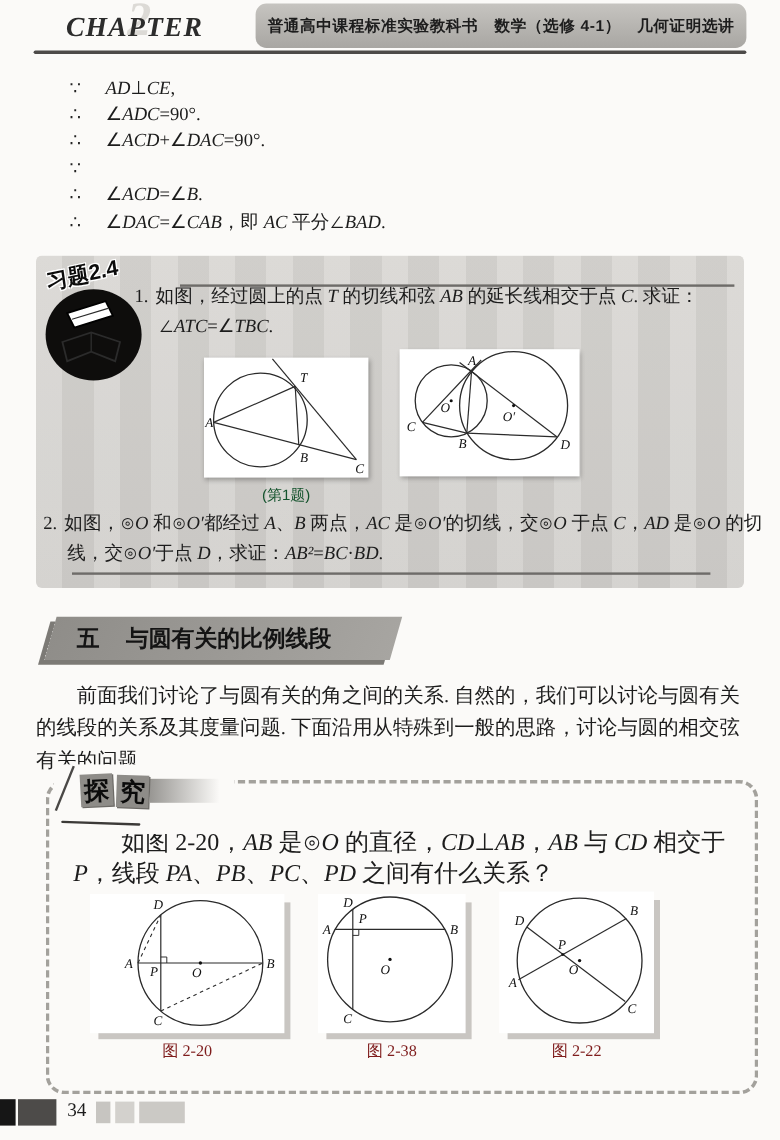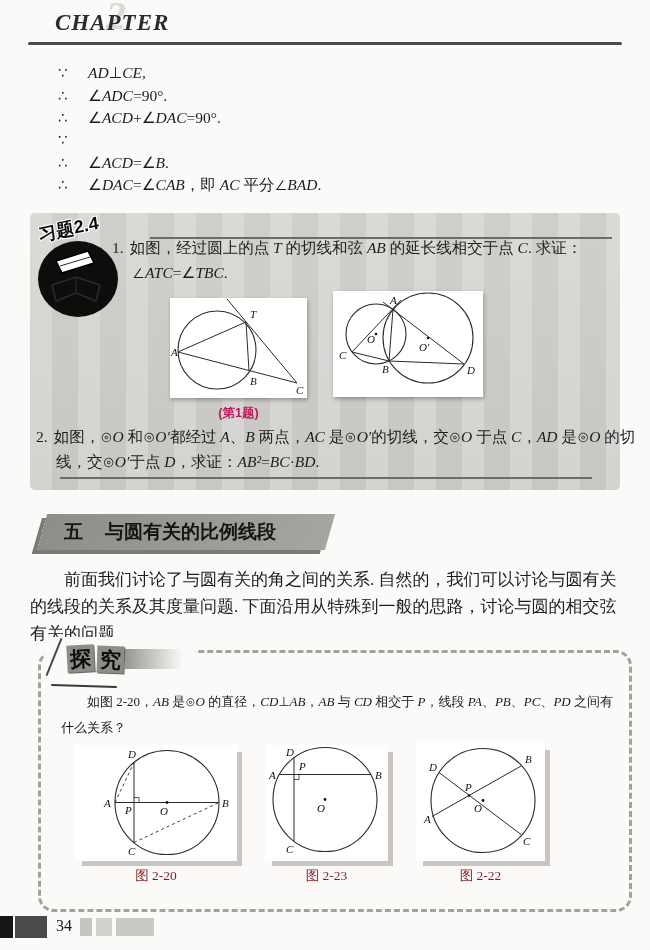--- a/index.html
+++ b/index.html
@@ -40,21 +40,21 @@
 
   .prob{position:absolute;font-size:15.5px;line-height:24.5px;padding-left:20px;text-indent:-20px;}
   .prob-1{left:112px;top:236px;width:502px;}
   .prob-2{left:36px;top:425px;width:582px;}
   .prob .num{margin-right:6px;}
 
   .figbox{position:absolute;background:#ffffff;box-shadow:1px 2px 4px rgba(0,0,0,.30);}
   .fig-p1{left:170px;top:298px;width:137px;height:100px;}
   .fig-p2{left:333px;top:291px;width:150px;height:106px;}
   .figcap-bold{position:absolute;top:405px;height:18px;text-align:center;
-               font-family:"Liberation Sans", sans-serif;font-weight:bold;font-size:12.5px;color:#be185d;}
+               font-family:"Liberation Sans", sans-serif;font-weight:normal;font-size:12.5px;color:#14532d;}
   .cap-p1{left:170px;width:137px;}
   .cap-p2{left:333px;width:150px;}
 
   
   .banner{position:absolute;left:36px;top:514px;width:300px;height:36px;}
   .banner .bar{position:absolute;left:6px;top:0;width:288px;height:36px;transform:skewX(-16deg);
                background:linear-gradient(100deg,#8f8d89,#a7a5a1);box-shadow:-4px 4px 0 #7c7a76;}
   .banner .txt{position:absolute;left:28px;top:5px;font-family:"Liberation Sans", sans-serif;
                font-weight:bold;font-size:19px;color:#141414;text-align:center;}
   .banner .num{margin-right:22px;}
@@ -71,21 +71,21 @@
              transform:rotate(22deg);}
   .exp-tile{position:absolute;width:27px;height:27px;background:#8e8c88;color:#0b0b0b;
             font-family:"Liberation Sans", sans-serif;font-weight:bold;font-size:21px;
             display:flex;align-items:center;justify-content:center;box-shadow:1px 1px 0 #6c6a66;}
   .tile-1{left:22px;top:8px;transform:rotate(-3deg);}
   .tile-2{left:52px;top:9px;transform:rotate(2deg);}
   .exp-smear{position:absolute;left:80px;top:12px;width:58px;height:20px;
              background:linear-gradient(90deg,rgba(110,108,104,.7),rgba(160,158,154,0));}
   .exp-underline{position:absolute;left:6px;top:48px;width:66px;height:2px;background:#3c3a38;
                  border-radius:2px;transform:rotate(2deg);}
-  .exp-question{position:absolute;left:20px;top:36px;width:556px;font-size:13px;line-height:26px;
+  .exp-question{position:absolute;left:20px;top:36px;width:556px;font-size:20px;line-height:26px;
                 text-indent:2em;}
 
   .expfig{position:absolute;background:#fff;box-shadow:6px 6px 0 -1px #c9c6c2;}
   .f220{left:34px;top:92px;width:162px;height:116px;}
   .f221{left:224px;top:92px;width:123px;height:116px;}
   .f222{left:375px;top:90px;width:129px;height:118px;}
   .figcap{position:absolute;top:214px;height:18px;text-align:center;font-size:13.5px;color:#7f1d1d;}
   .cap220{left:34px;width:162px;}
   .cap221{left:224px;width:123px;}
   .cap222{left:375px;width:129px;}
@@ -104,20 +104,23 @@
   .fb5{left:116px;width:38px;background:#cbc9c5;top:918px;height:18px;}
   .page-number{position:absolute;left:56px;top:917px;font-size:16px;color:#1c1c1c;}
 </style>
 </head>
 <body>
 
 <div class="page">
 
   <div class="chapter-num">2</div>
   <div class="chapter-label">CHAPTER</div>
+  <div class="header-bar">
+    <span>普通高中课程标准实验教科书　数学（选修 4-1）　几何证明选讲</span>
+  </div>
   <div class="header-rule"></div>
 
   <div class="proof">
     <div class="proof-line">
       <span class="proof-sym">∵</span>
       <span class="math"><i>AD</i>⊥<i>CE</i>,</span>
     </div>
     <div class="proof-line">
       <span class="proof-sym">∴</span>
       <span class="math">∠<i>ADC</i>=90°.</span>
@@ -253,21 +256,21 @@
         </g>
         <circle class="dot" cx="60" cy="54" r="1.4"></circle>
         <text x="4" y="33">A</text>
         <text x="110" y="33">B</text>
         <text x="21" y="10">D</text>
         <text x="21" y="107">C</text>
         <text x="34" y="24">P</text>
         <text x="52" y="66">O</text>
       </svg>
     </div>
-    <div class="figcap cap221">图 2-23</div>
+    <div class="figcap cap221">图 2-38</div>
 
     <div class="expfig f222">
       <svg width="129" height="118" viewBox="0 0 129 117">
         <circle class="outline" cx="67" cy="57" r="52" stroke-width="1.1"></circle>
         <g stroke-width="1">
           <line x1="16" y1="73" x2="106" y2="22"></line>
           <line x1="23" y1="29" x2="105" y2="91"></line>
         </g>
         <circle class="dot" cx="67" cy="57" r="1.4"></circle>
         <circle class="dot" cx="53" cy="52" r="1.2"></circle>

